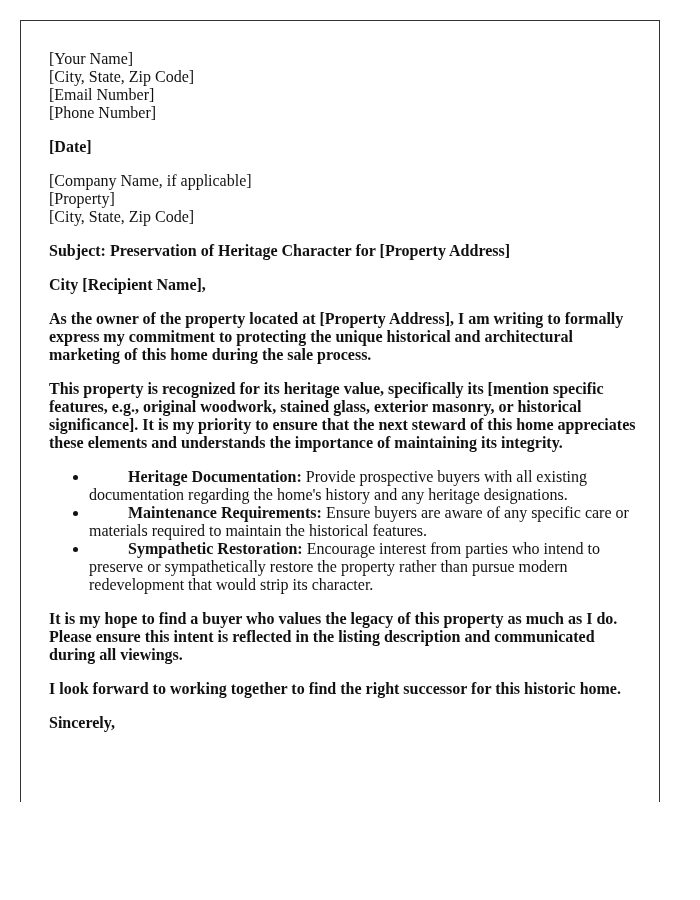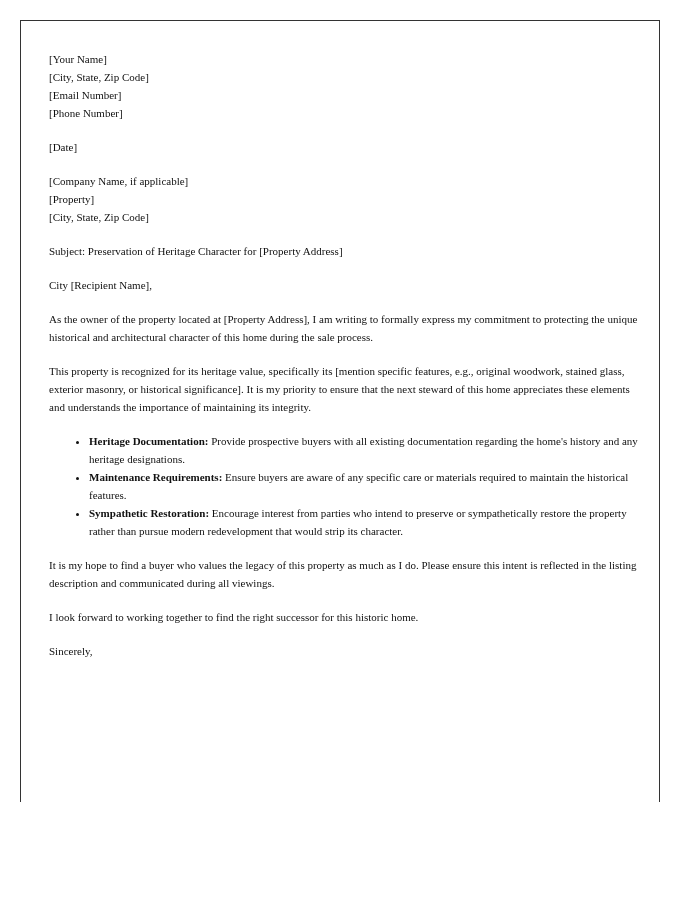--- a/index.html
+++ b/index.html
@@ -25,32 +25,32 @@
       border-left: 1px solid #333333;
       border-right: 1px solid #333333;
       box-sizing: border-box;
       overflow: hidden;
     }
     .content {
       position: absolute;
       left: 28px;
       top: 29px;
       width: 590px;
-      font-size: 11px;
+      font-size: 16px;
       line-height: 18px;
     }
     .block { margin: 0 0 16px 0; }
     .line { display: block; }
-    p { margin: 0 0 16px 0; }
+    p { margin: 0 0 16px 0; font-weight: bold; }
     ul {
       margin: 0 0 16px 0;
       padding-left: 40px;
     }
     li { margin: 0; }
-    li b { font-weight: bold; }
+    li b { font-weight: bold; margin-left: 39px; }
   </style>
 </head>
 <body>
 
 <div class="page">
   <div class="content">
 
     <div class="block">
       <span class="line">[Your Name]</span>
       <span class="line">[City, State, Zip Code]</span>
@@ -63,21 +63,21 @@
     <div class="block">
       <span class="line">[Company Name, if applicable]</span>
       <span class="line">[Property]</span>
       <span class="line">[City, State, Zip Code]</span>
     </div>
 
     <p>Subject: Preservation of Heritage Character for [Property Address]</p>
 
     <p>City [Recipient Name],</p>
 
-    <p>As the owner of the property located at [Property Address], I am writing to formally express my commitment to protecting the unique historical and architectural character of this home during the sale process.</p>
+    <p>As the owner of the property located at [Property Address], I am writing to formally express my commitment to protecting the unique historical and architectural marketing of this home during the sale process.</p>
     <p>This property is recognized for its heritage value, specifically its [mention specific features, e.g., original woodwork, stained glass, exterior masonry, or historical significance]. It is my priority to ensure that the next steward of this home appreciates these elements and understands the importance of maintaining its integrity.</p>
 
     <ul>
       <li>
         <b>Heritage Documentation:</b><span> Provide prospective buyers with all existing documentation regarding the home's history and any heritage designations.</span>
       </li>
       <li>
         <b>Maintenance Requirements:</b><span> Ensure buyers are aware of any specific care or materials required to maintain the historical features.</span>
       </li>
       <li>

